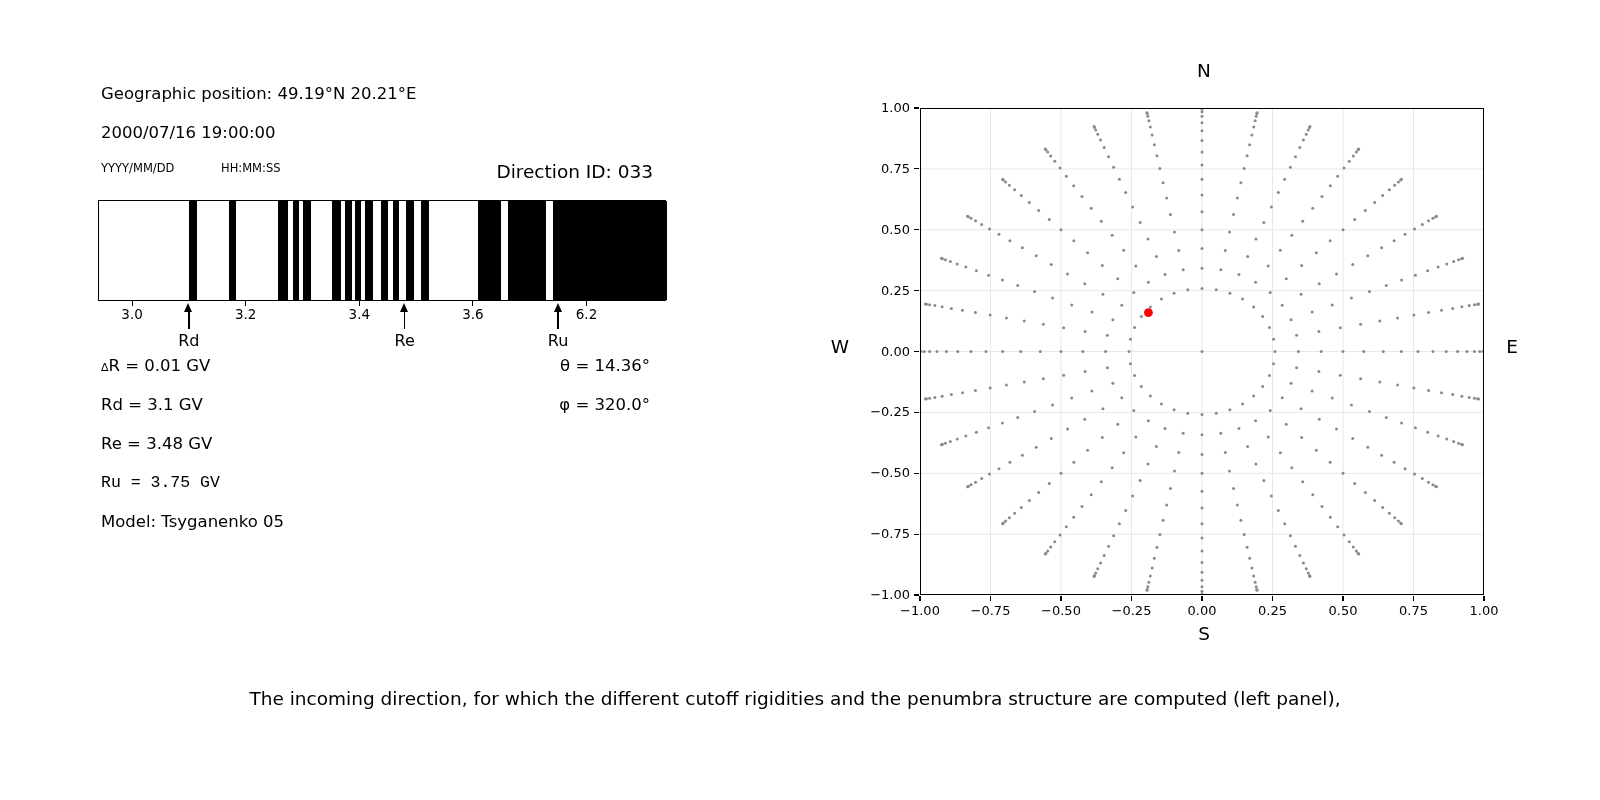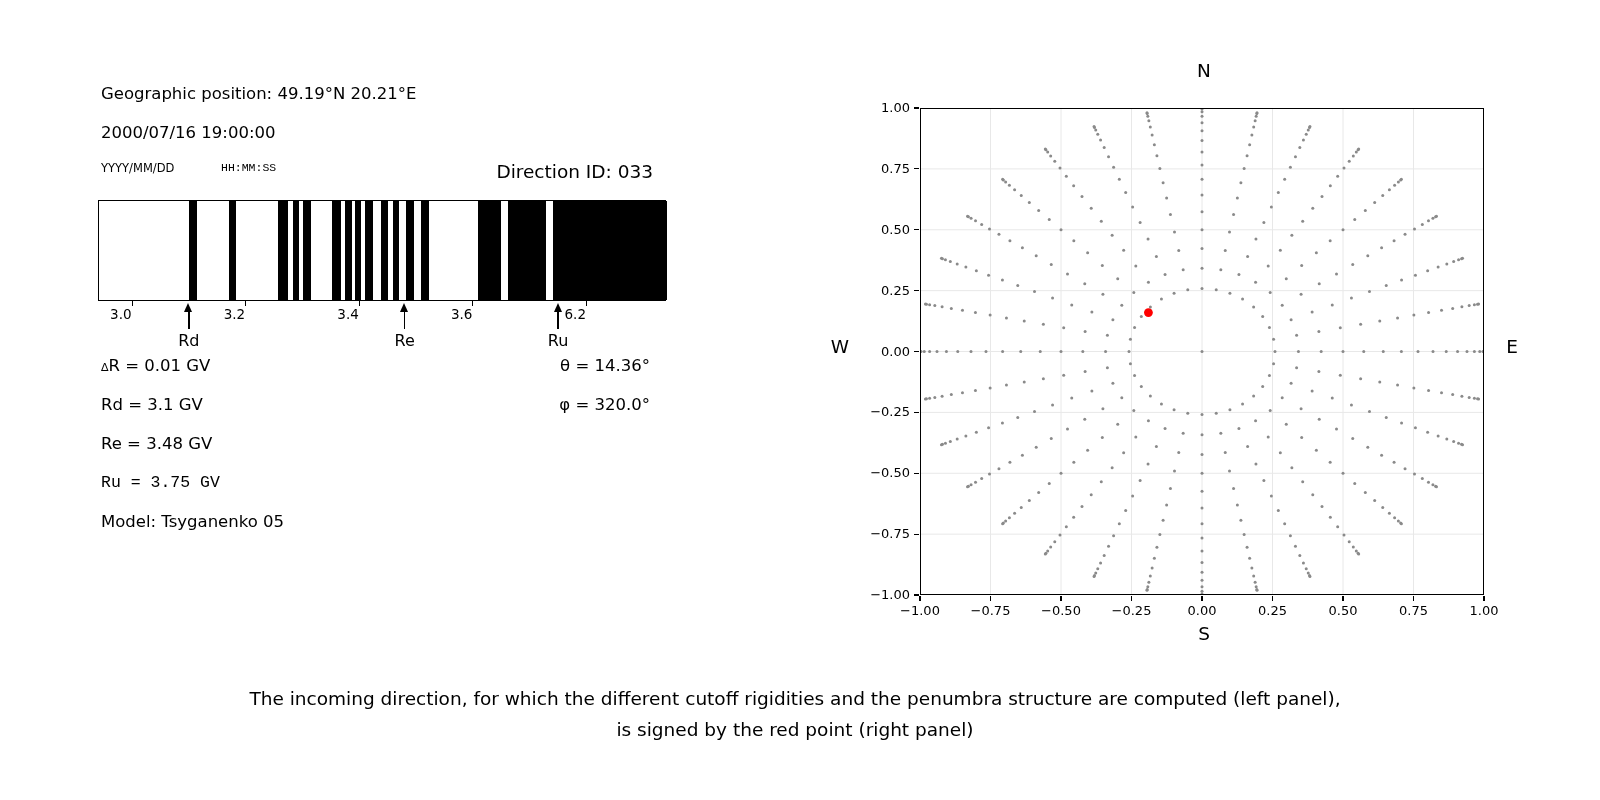--- a/index.html
+++ b/index.html
@@ -5,33 +5,33 @@
   html,body{margin:0;padding:0;background:#fff;}
   #fig{position:relative;width:1600px;height:800px;background:#ffffff;overflow:hidden;
        font-family:"DejaVu Sans","Liberation Sans",sans-serif;color:#000;}
   .abs{position:absolute;}
   .txt{white-space:nowrap;}
 
   
   .geo{left:101px;top:84px;font-size:16.5px;}
   .dt{left:101px;top:123px;font-size:16.5px;}
   .fmt-date{left:101px;top:161px;font-size:11.5px;}
-  .fmt-time{left:221px;top:161px;font-size:11.5px;font-family:Liberation Mono, monospace;}
+  .fmt-time{left:221px;top:161px;font-size:11.5px;}
   .dirid{left:400px;top:161px;width:253px;text-align:right;font-size:18.5px;}
   .param{left:101px;font-size:16.5px;}
   .delta-line::first-letter{font-size:0.68em;}
   .angl{left:480px;width:170px;text-align:right;font-size:16.5px;}
 
   
   #barcode{left:98px;top:200px;width:568px;height:101px;background:#fff;
            border:1.5px solid #000;box-sizing:border-box;}
   #barcode .bar{position:absolute;top:0;height:100%;background:#000;}
   #bc-axis{left:98px;top:301px;width:568px;height:60px;}
   #bc-axis .tick{position:absolute;top:0;width:1.2px;height:5px;background:#000;}
-  #bc-axis .ticklabel{position:absolute;top:5px;width:44px;text-align:left;font-size:13.5px;}
+  #bc-axis .ticklabel{position:absolute;top:5px;width:44px;text-align:center;font-size:13.5px;}
   #bc-axis .arr-head{position:absolute;top:2px;width:0;height:0;
        border-left:4.5px solid transparent;border-right:4.5px solid transparent;
        border-bottom:9px solid #000;}
   #bc-axis .arr-shaft{position:absolute;top:9px;width:1.6px;height:19px;background:#000;}
   #bc-axis .arr-label{position:absolute;top:30px;width:36px;text-align:center;font-size:16px;}
 
   
   #scatter{left:920px;top:108px;width:564px;height:487px;background:#fff;}
   #scatter svg{position:absolute;left:0;top:0;}
   #scatter-frame{position:absolute;left:0;top:0;width:564px;height:487px;
@@ -685,15 +685,14 @@
       <div class="xtickmark" style="left: 1483.4px; top: 596px;"></div>
       <div class="xticklabel" style="left: 1456px; top: 603px;">1.00</div>
     </div>
 
   <div id="lbl-n" class="abs txt compass">N</div>
   <div id="lbl-s" class="abs txt compass">S</div>
   <div id="lbl-w" class="abs txt compass">W</div>
   <div id="lbl-e" class="abs txt compass">E</div>
 
   <div class="abs txt cap1">The incoming direction, for which the different cutoff rigidities and the penumbra structure are computed (left panel),</div>
-  <div class="abs txt cap2">is signed by the red point (right panel)</div>
 
 </div>
 
 </body></html>

